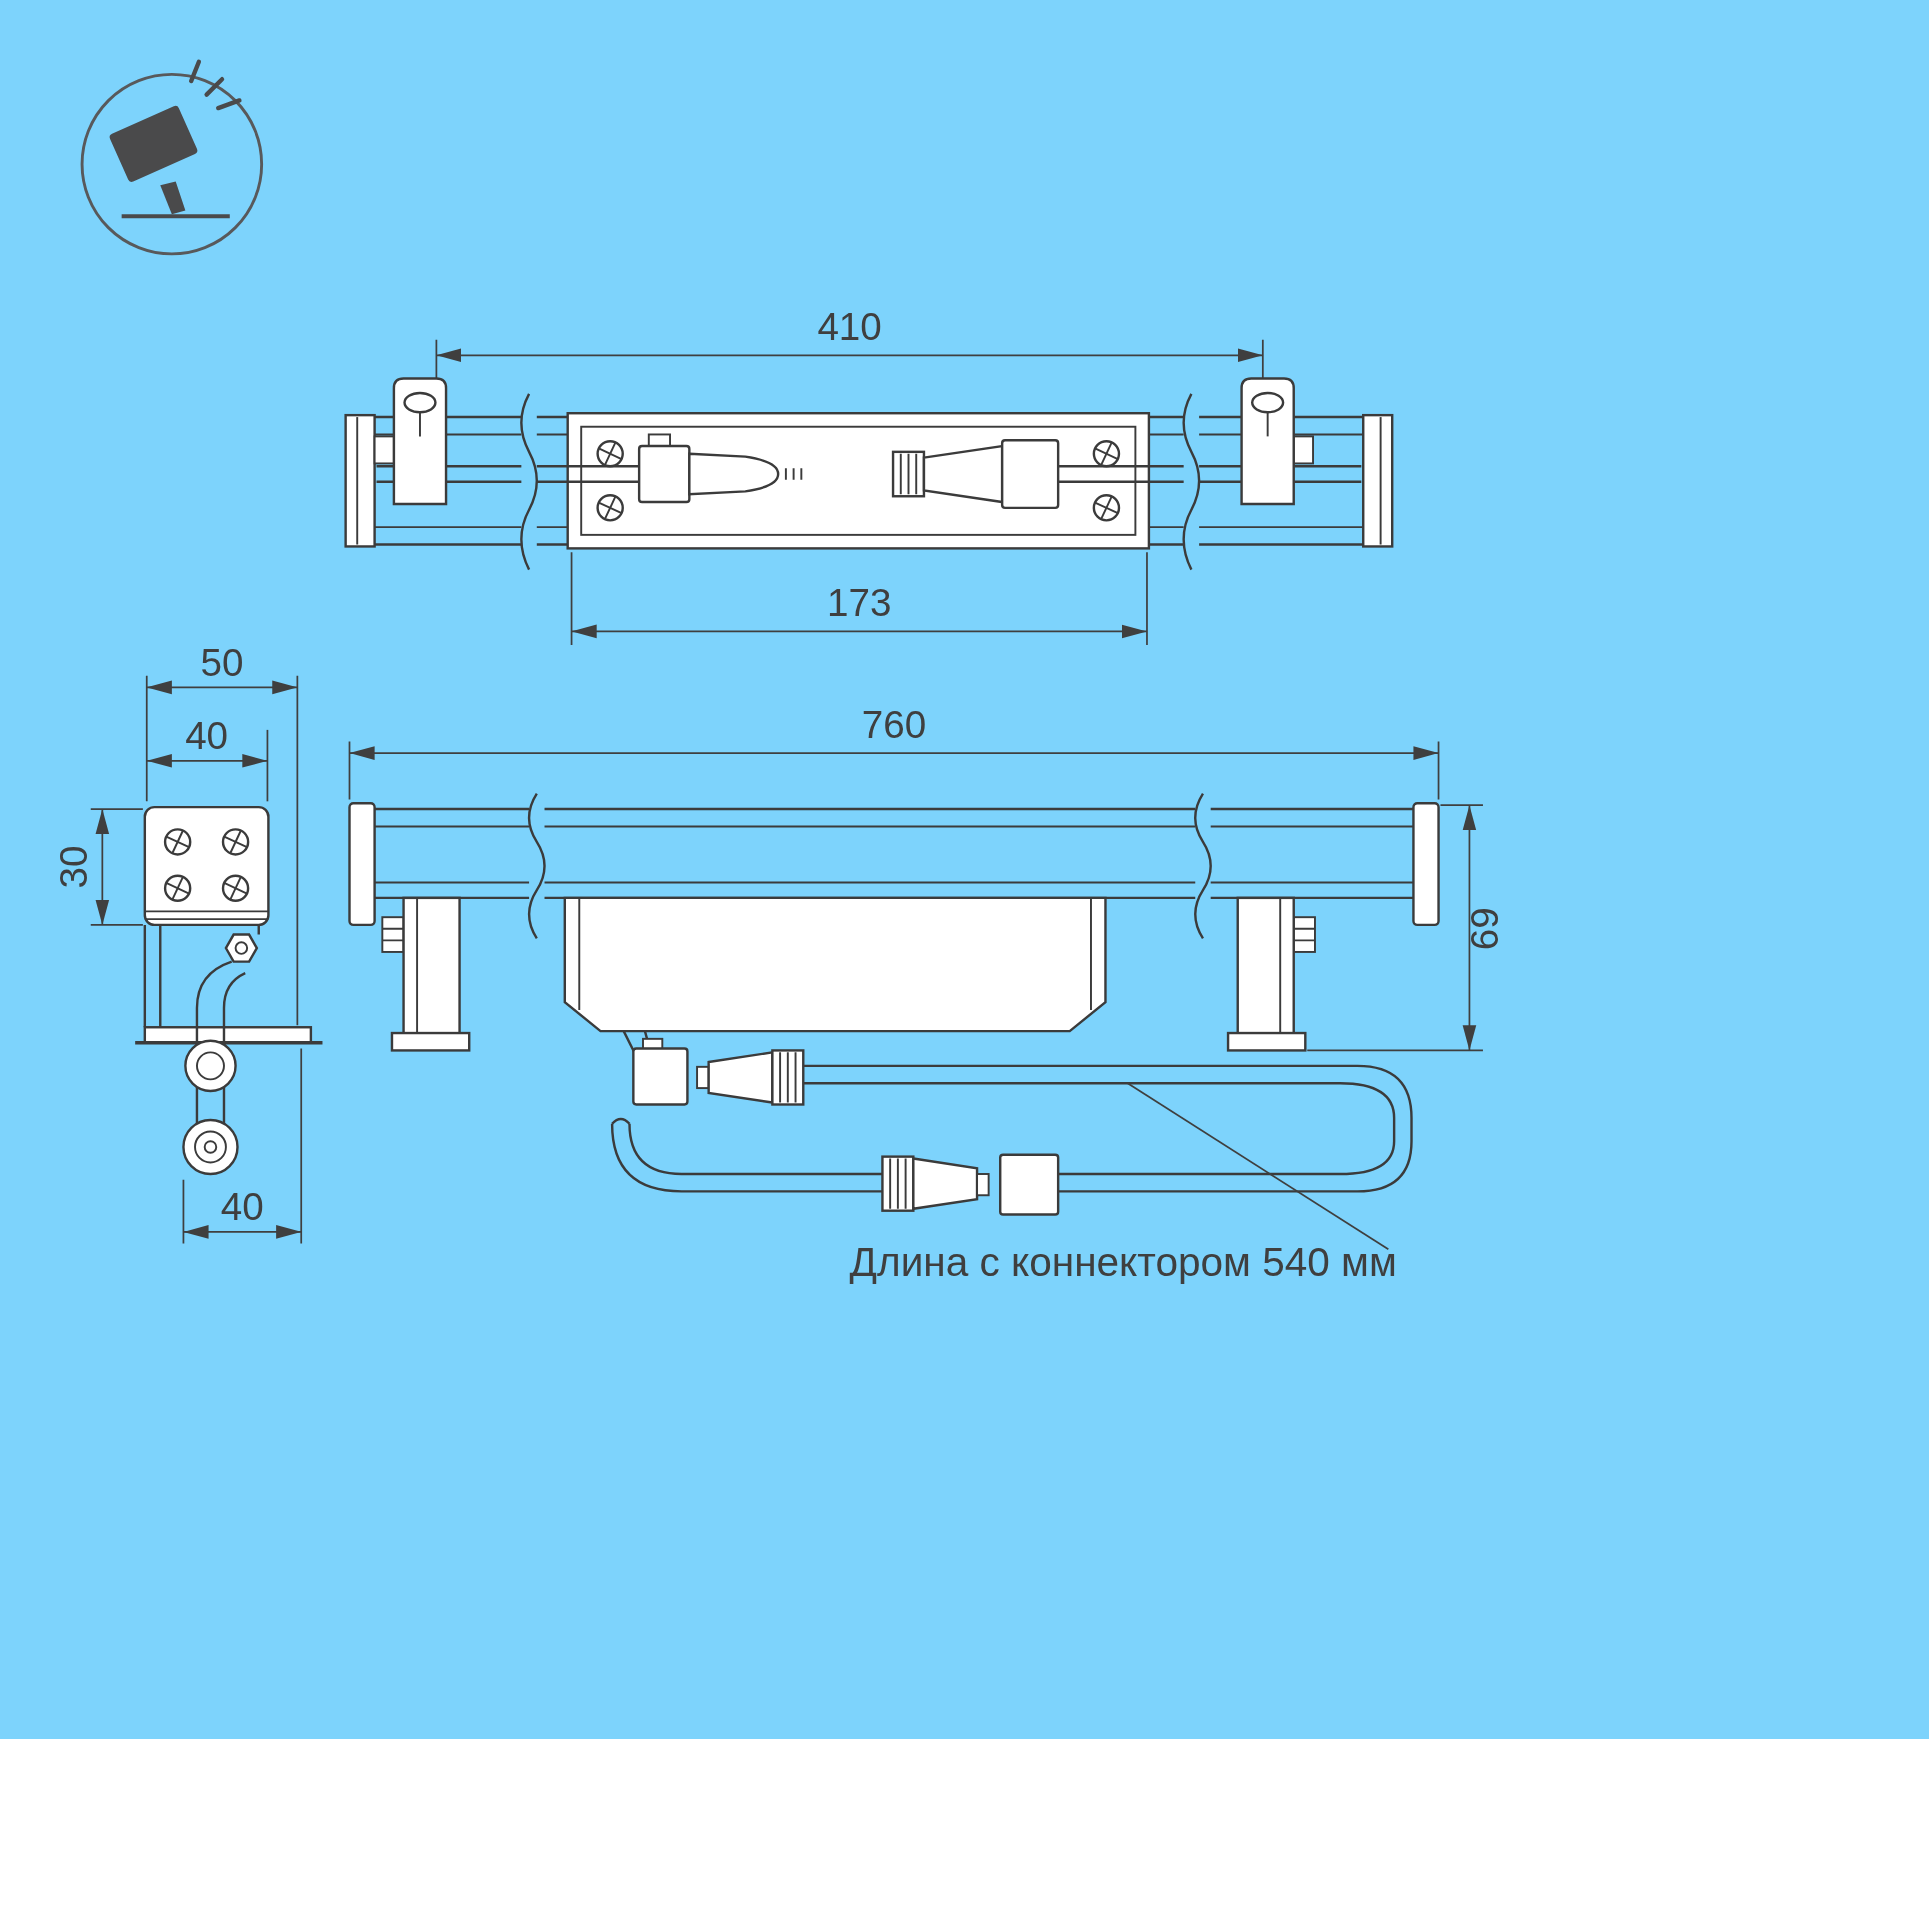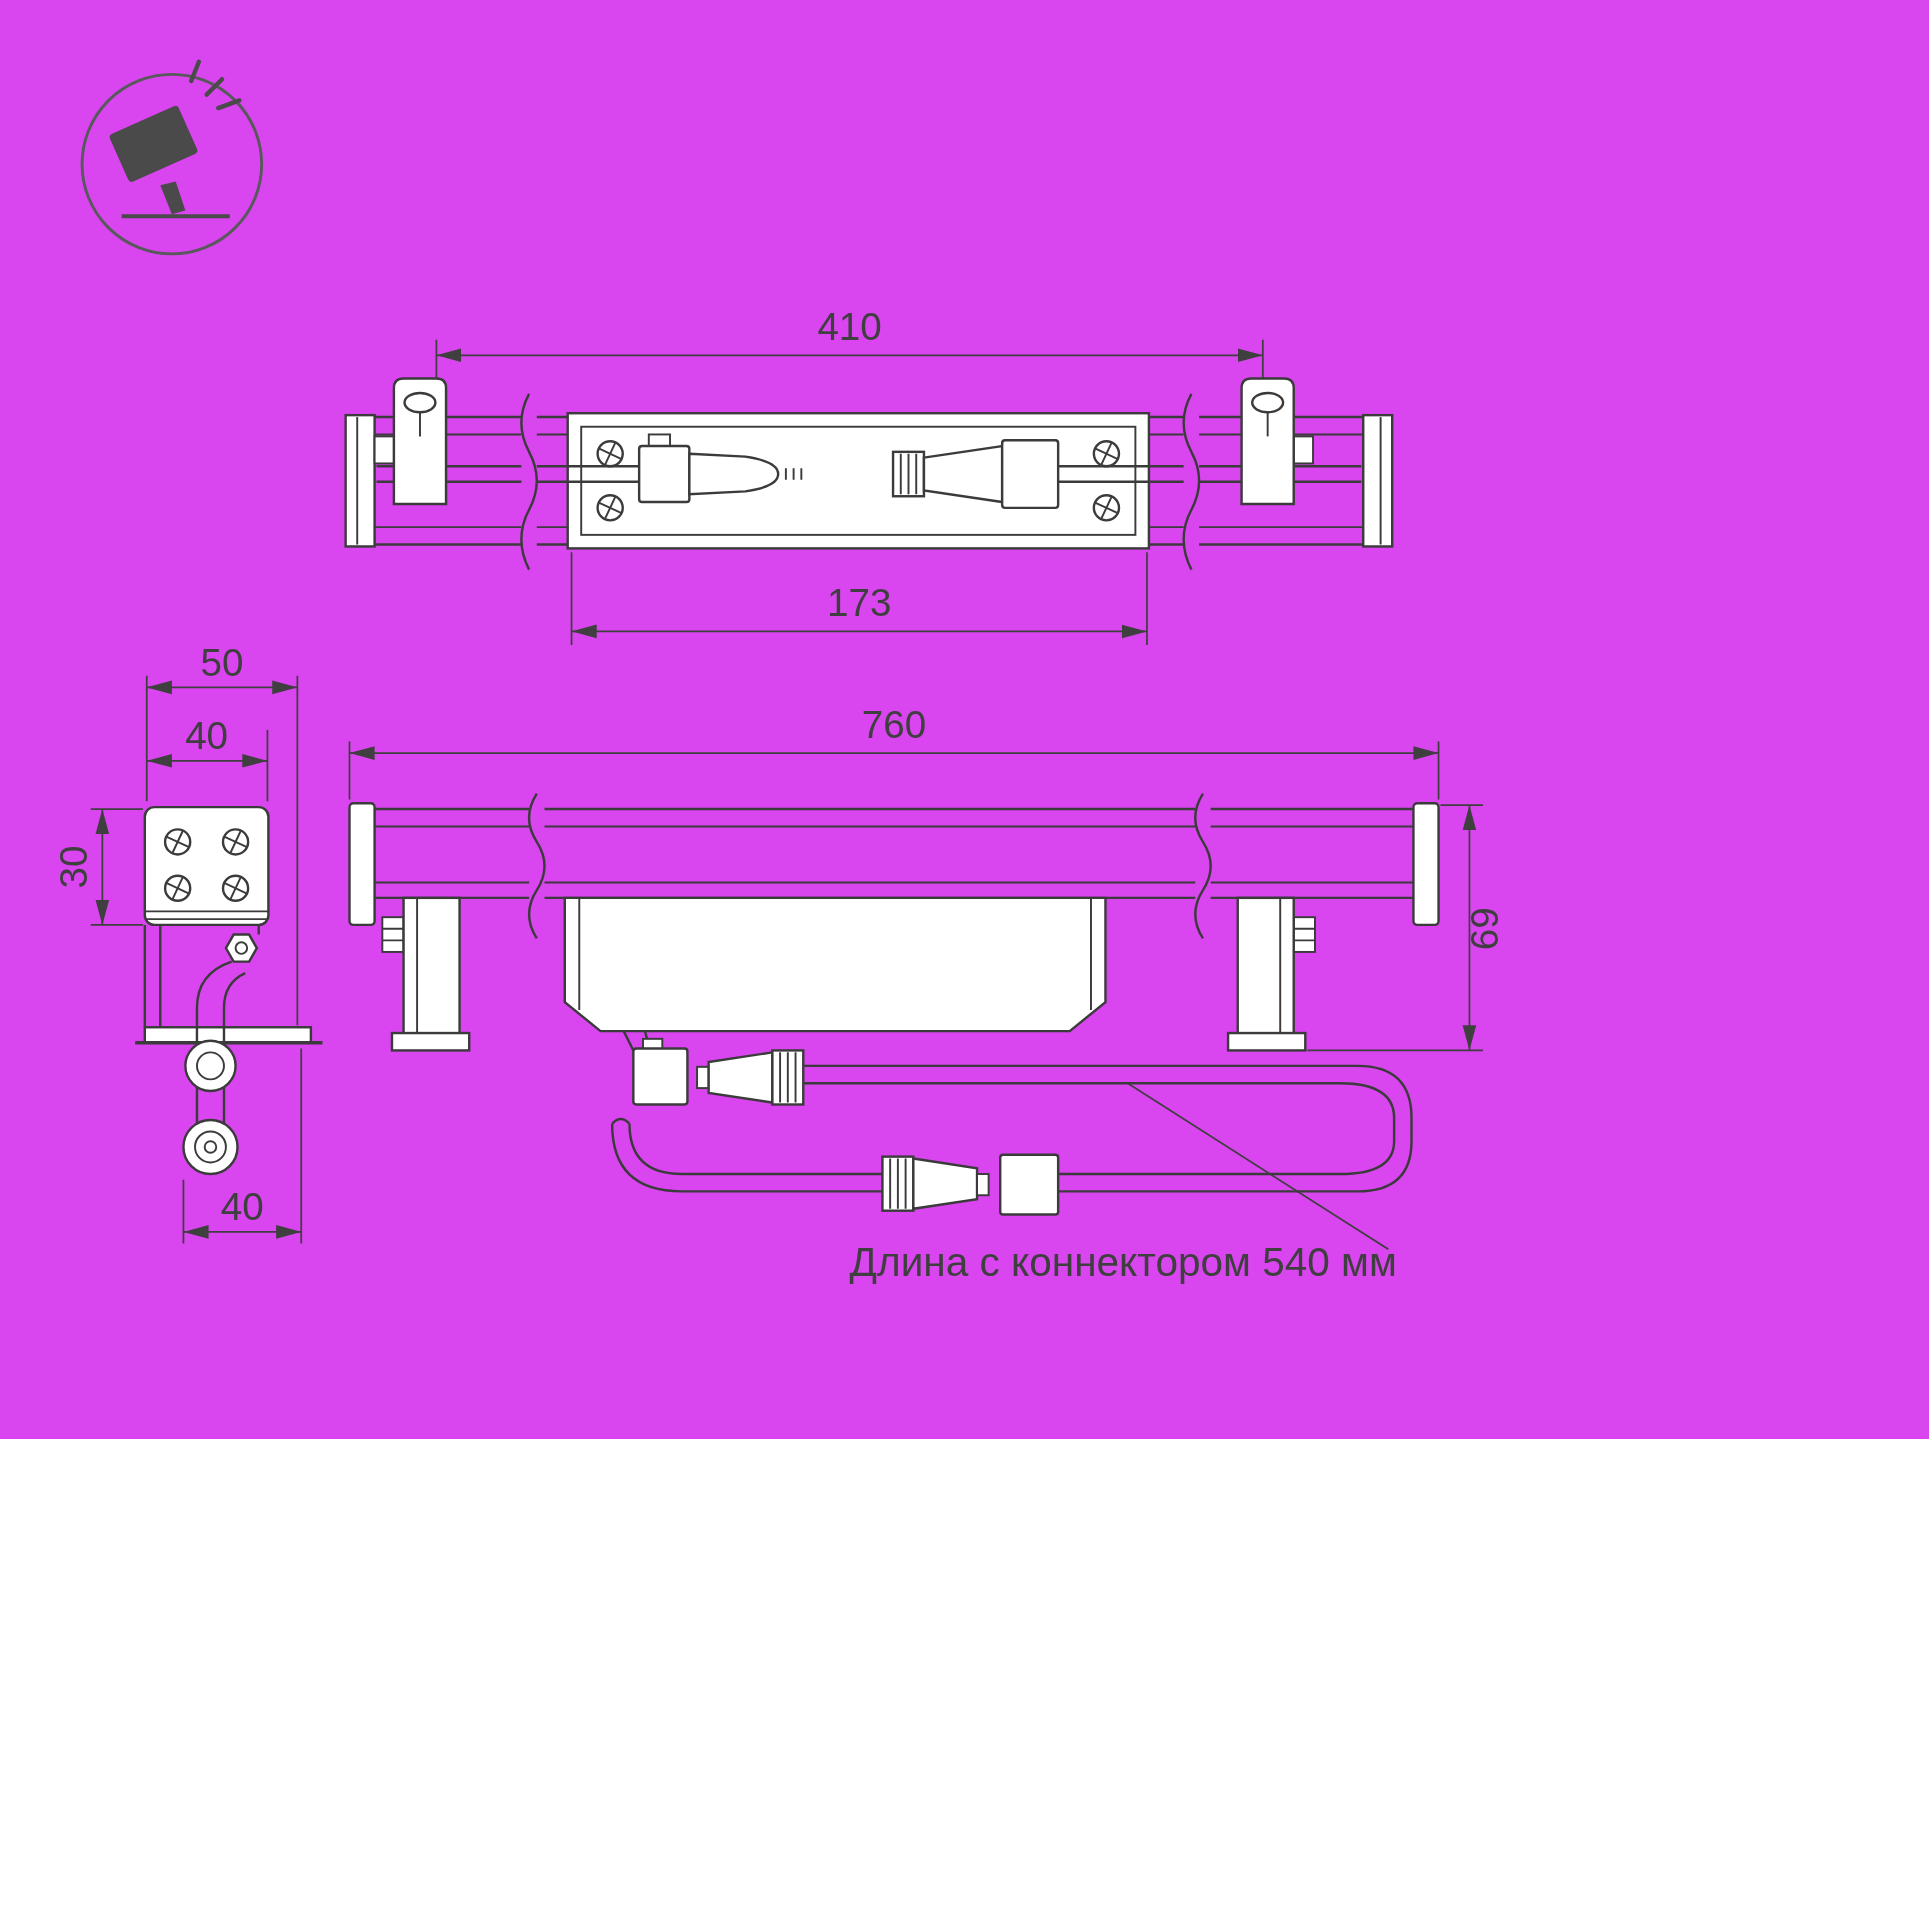--- a/index.html
+++ b/index.html
@@ -1,16 +1,16 @@
 <!DOCTYPE html>
 <html><head>
 <meta charset="utf-8">
 <style>
   html,body{margin:0;padding:0;background:#ffffff;}
-  .stage{position:relative;width:1929px;height:1439px;background:#d946ef;overflow:hidden;}
+  .stage{position:relative;width:1929px;height:1739px;background:#7dd3fc;overflow:hidden;}
   svg{display:block;}
   .s25{stroke:#3b3b3b;stroke-width:2.5;fill:none;}
   .s2{stroke:#3b3b3b;stroke-width:2;fill:none;}
   .wf{fill:#ffffff;stroke:#3b3b3b;stroke-width:2.5;}
   .wf2{fill:#ffffff;stroke:#3b3b3b;stroke-width:2;}
   .dim{stroke:#3f3f3f;stroke-width:1.8;fill:none;}
   .ext{stroke:#3f3f3f;stroke-width:1.8;fill:none;}
   .dk{fill:#4a4a4b;stroke:none;}
   .ray{stroke:#4a4a4b;stroke-width:4.5;stroke-linecap:round;fill:none;}
   .grd{stroke:#3b3b3b;stroke-width:3.5;fill:none;}

